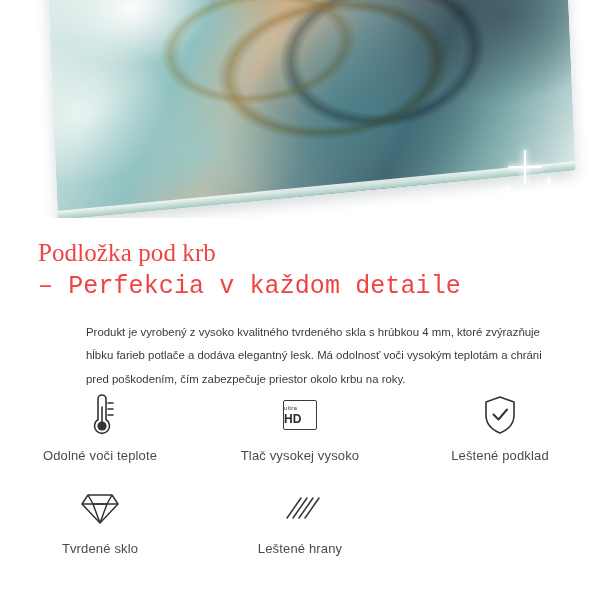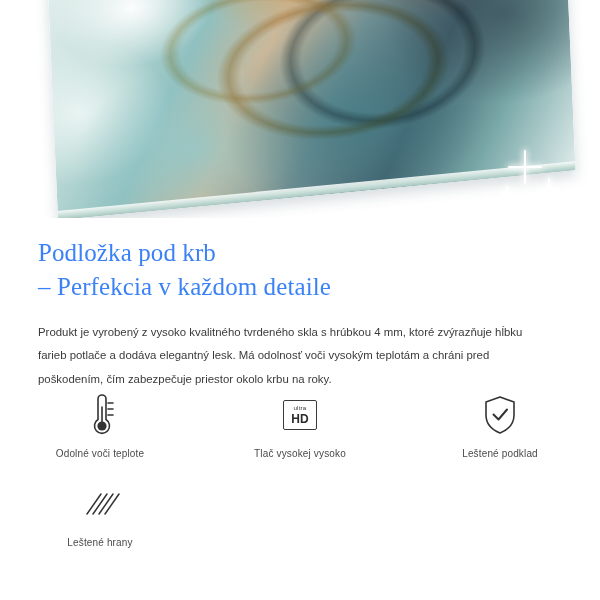--- a/index.html
+++ b/index.html
@@ -78,32 +78,33 @@
   .sparkle.s1 { width: 34px; height: 34px; left: 508px; top: 150px; }
   .sparkle.s2 { width: 22px; height: 22px; left: 538px; top: 178px; }
   .sparkle.s3 { width: 14px; height: 14px; left: 500px; top: 186px; }
 
   
   .content { position: absolute; left: 0; top: 218px; width: 600px; }
   .headline {
     font-family: "Liberation Serif", serif;
     font-size: 25px;
     line-height: 1.34;
-    color: #3b82f6;
+    color: #ef4444;
     font-weight: 400;
     padding: 18px 40px 0 38px;
     letter-spacing: .1px;
   }
-  .headline .l2 { display: block; }
+  .headline .l2 { display: block; font-family: Liberation Mono, monospace; }
   .para {
     font-size: 11.4px;
     line-height: 2.05;
     color: #3a3a3a;
     padding: 18px 36px 0 38px;
     max-width: 560px;
+    margin-left: 48px;
   }
 
   
   .features {
     position: absolute;
     left: 0; top: 392px;
     width: 600px;
     display: grid;
     grid-template-columns: repeat(3, 1fr);
     row-gap: 22px;
@@ -115,32 +116,32 @@
     justify-content: flex-start;
   }
   .feature .icon {
     height: 46px;
     display: flex;
     align-items: center;
     justify-content: center;
   }
   .feature .cap {
     margin-top: 10px;
-    font-size: 10px;
+    font-size: 13px;
     color: #4a4a4a;
     letter-spacing: .15px;
     text-align: center;
   }
   svg { display: block; }
   .ultrahd {
     width: 34px; height: 30px;
     border: 1.6px solid #3a3a3a;
     border-radius: 2px;
     display: flex; flex-direction: column;
-    align-items: center; justify-content: center;
+    align-items: flex-start; justify-content: center;
     line-height: 1;
   }
   .ultrahd .u { font-size: 6.2px; letter-spacing: .2px; color: #3a3a3a; }
   .ultrahd .hd { font-size: 12px; font-weight: bold; color: #2b2b2b; margin-top: 1px; }
 </style>
 </head>
 <body>
 
 <div class="page">
 
@@ -193,20 +194,34 @@
     <div class="feature">
       <div class="icon">
         <svg width="40" height="44" viewBox="0 0 40 44">
           <path d="M20 4 L34 9 V22 C34 31 27.5 37 20 40 C12.5 37 6 31 6 22 V9 Z" fill="none" stroke="#333" stroke-width="1.6" stroke-linejoin="round"></path>
           <path d="M13.5 21.5 L18.5 26.5 L27 16.5" fill="none" stroke="#333" stroke-width="2" stroke-linecap="round" stroke-linejoin="round"></path>
         </svg>
       </div>
       <div class="cap">Leštené podklad</div>
     </div>
 
+    <div class="feature">
+      <div class="icon">
+        <svg width="42" height="40" viewBox="0 0 42 40">
+          <g fill="none" stroke="#333" stroke-width="1.5" stroke-linejoin="round">
+            <path d="M9 7 H33 L39 16 L21 35 L3 16 Z"></path>
+            <path d="M3 16 H39"></path>
+            <path d="M9 7 L14 16 L21 35"></path>
+            <path d="M33 7 L28 16 L21 35"></path>
+            <path d="M14 16 H28"></path>
+          </g>
+        </svg>
+      </div>
+      <div class="cap">Tvrdené sklo</div>
+    </div>
 
     <div class="feature">
       <div class="icon">
         <svg width="42" height="36" viewBox="0 0 42 36">
           <g stroke="#333" stroke-width="1.5" stroke-linecap="round">
             <line x1="8" y1="28" x2="22" y2="8"></line>
             <line x1="14" y1="28" x2="28" y2="8"></line>
             <line x1="20" y1="28" x2="34" y2="8"></line>
             <line x1="26" y1="28" x2="40" y2="8"></line>
           </g>

